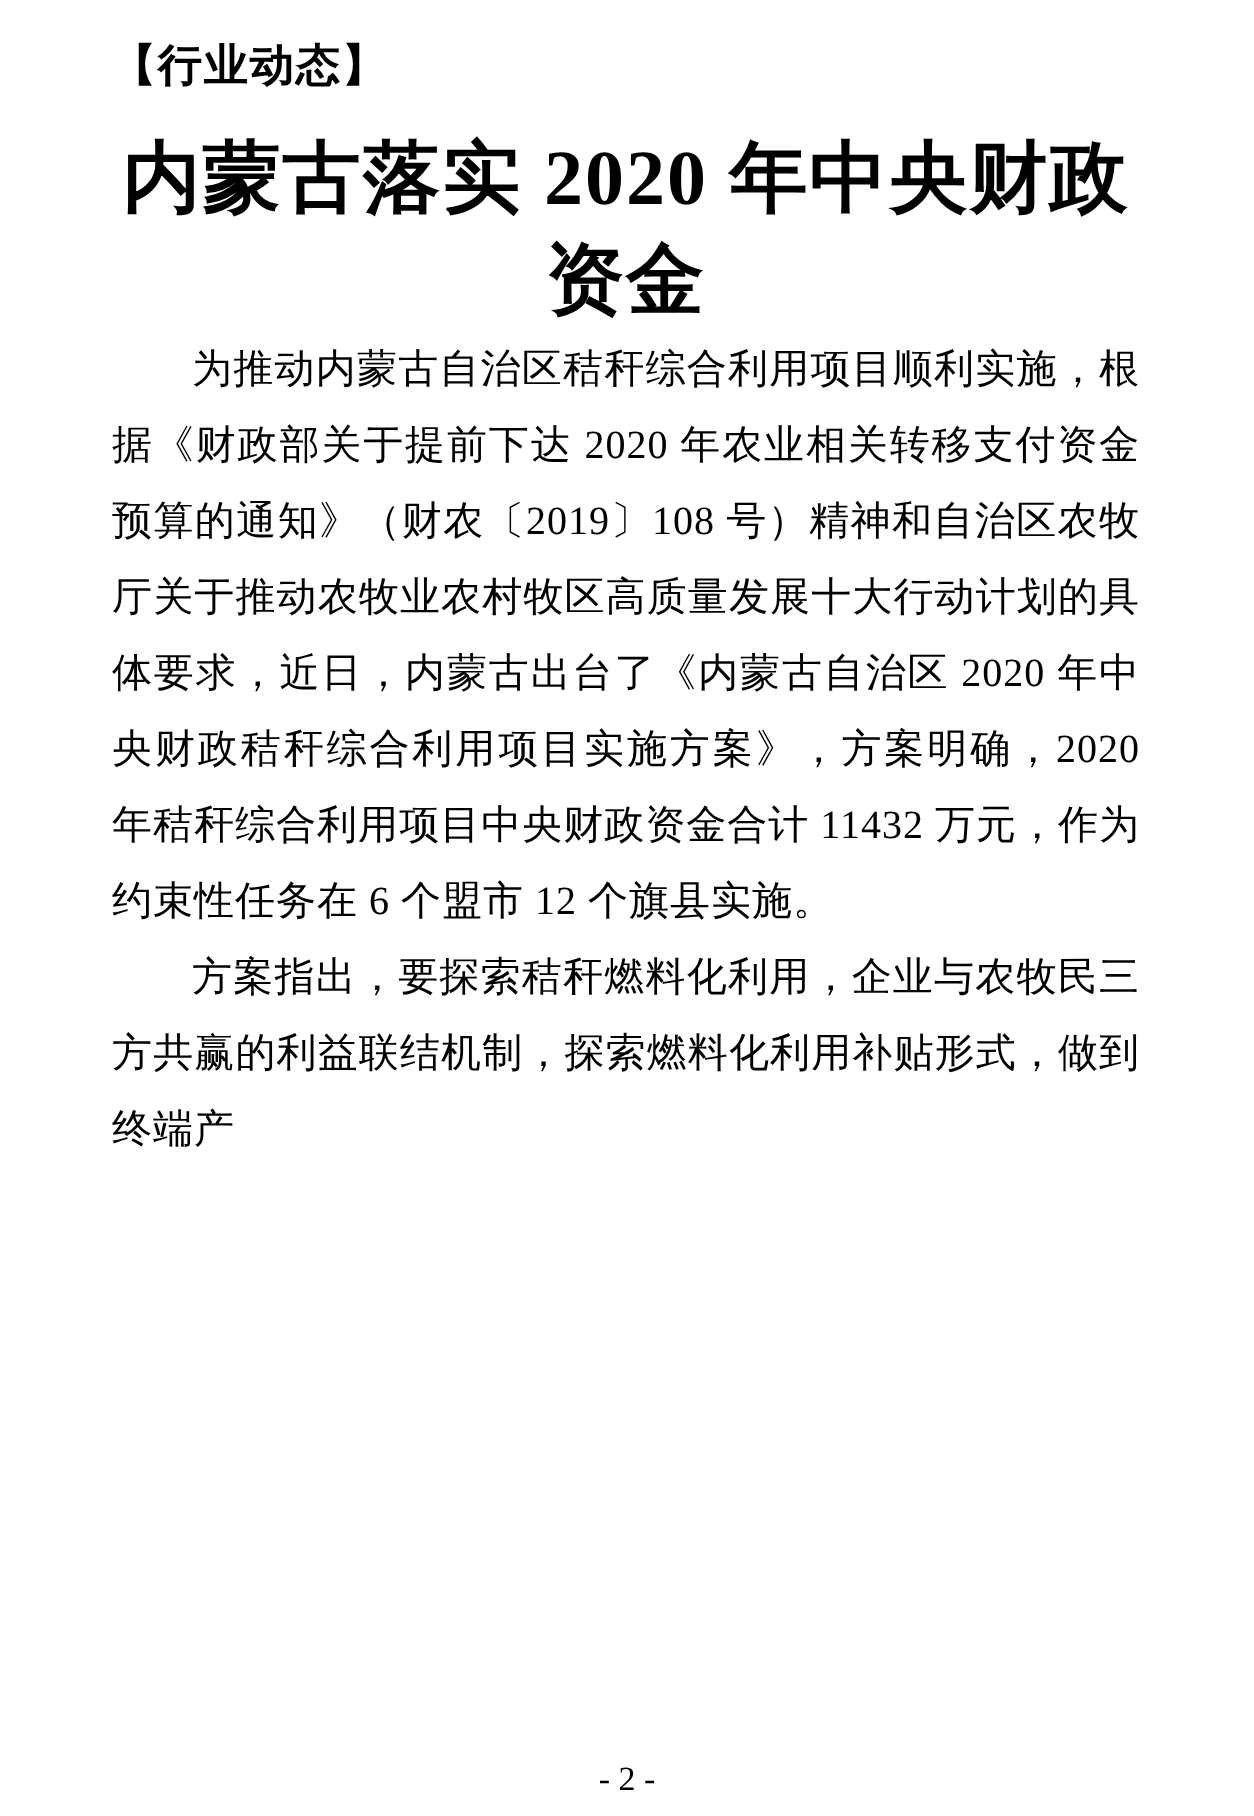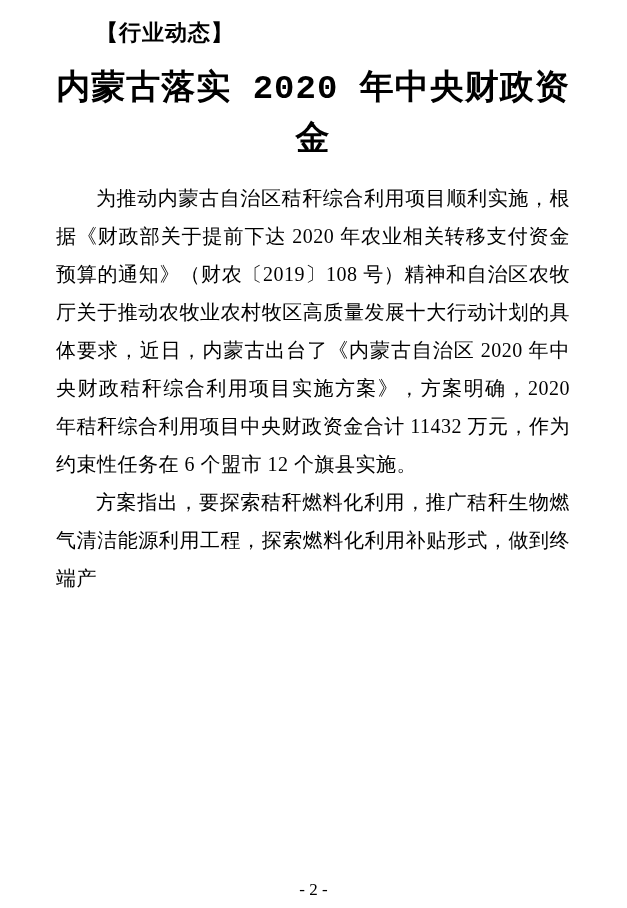--- a/index.html
+++ b/index.html
@@ -21,35 +21,34 @@
     height: 908px;
     padding: 20px 57px 0 56px;
     position: relative;
   }
   .section-tag {
     font-family: "Liberation Sans", sans-serif;
     font-weight: bold;
     font-size: 22px;
     line-height: 26px;
     letter-spacing: 1px;
-    margin-left: 40px;
   }
   .title-block {
     margin-top: 18px;
     text-align: center;
   }
   .title-line {
-    font-family: Liberation Mono, monospace;
+    font-family: Liberation Serif, serif;
     font-weight: bold;
-    font-size: 34px;
+    font-size: 39px;
     line-height: 51px;
     letter-spacing: 1px;
   }
   .body-text {
-    margin-top: 13px;
+    margin-top: 0;
   }
   .body-text p {
     margin: 0;
     font-size: 20px;
     line-height: 38px;
     text-align: justify;
     text-justify: inter-ideograph;
     text-indent: 2em;
     letter-spacing: 0.5px;
   }
@@ -69,18 +68,18 @@
 <div class="page">
 
   <div class="section-tag">【行业动态】</div>
 
   <div class="title-block">
     <div class="title-line">内蒙古落实 2020 年中央财政资金</div>
   </div>
 
   <div class="body-text">
     <p>为推动内蒙古自治区秸秆综合利用项目顺利实施，根据《财政部关于提前下达 2020 年农业相关转移支付资金预算的通知》（财农〔2019〕108 号）精神和自治区农牧厅关于推动农牧业农村牧区高质量发展十大行动计划的具体要求，近日，内蒙古出台了《内蒙古自治区 2020 年中央财政秸秆综合利用项目实施方案》，方案明确，2020 年秸秆综合利用项目中央财政资金合计 11432 万元，作为约束性任务在 6 个盟市 12 个旗县实施。</p>
-    <p>方案指出，要探索秸秆燃料化利用，推广秸秆生物燃气清洁能源利用工程，探索燃料化利用补贴形式，做到终端产</p>
+    <p>方案指出，要探索秸秆燃料化利用，企业与农牧民三方共赢的利益联结机制，探索燃料化利用补贴形式，做到终端产</p>
   </div>
 
   <div class="page-number">- 2 -</div>
 
 </div>
 
 </body></html>

